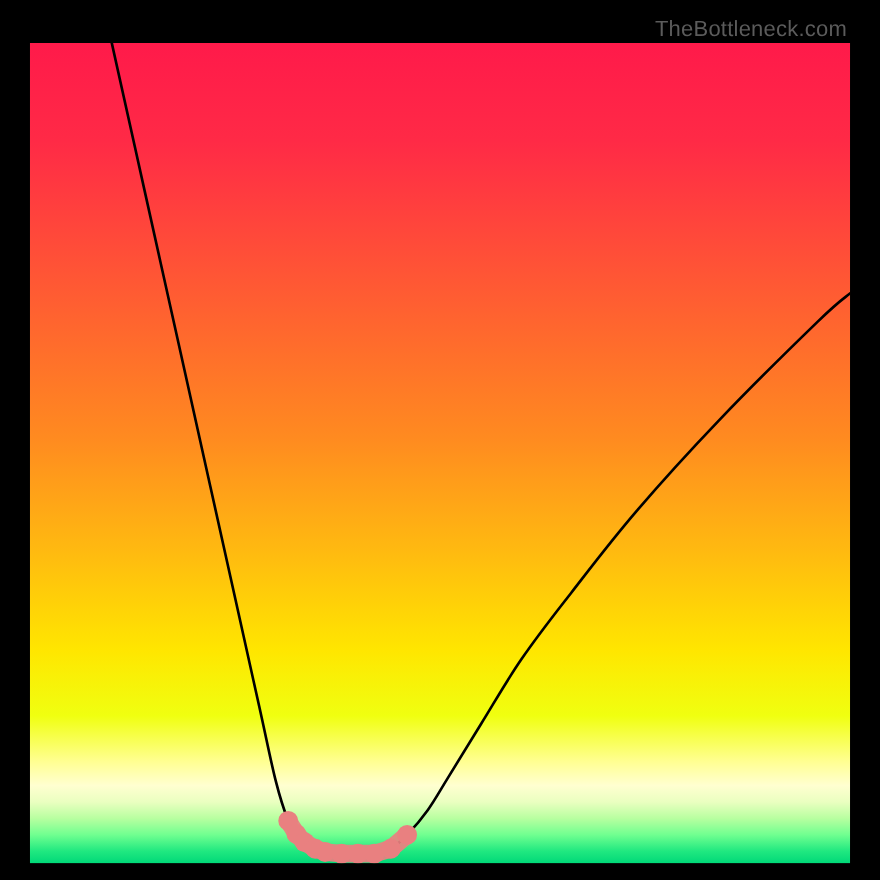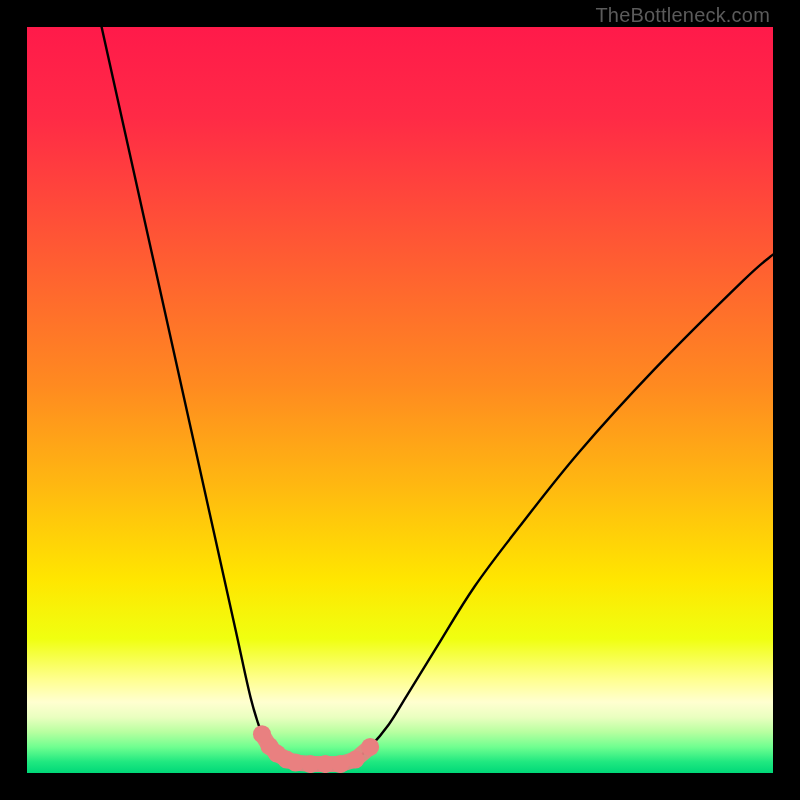--- a/index.html
+++ b/index.html
@@ -6,21 +6,21 @@
     margin: 0;
     padding: 0;
     width: 800px;
     height: 800px;
     background: #000;
     overflow: hidden;
     font-family: Arial, Helvetica, sans-serif;
   }
   .frame {
     position: absolute;
-    left: 0; top: 0;
+    left: 0; top: 12px;
     width: 800px; height: 632px;
     background: #000;
   }
   .plot {
     position: absolute;
     left: 27px;
     top: 27px;
     width: 746px;
     height: 746px;
     overflow: hidden;

